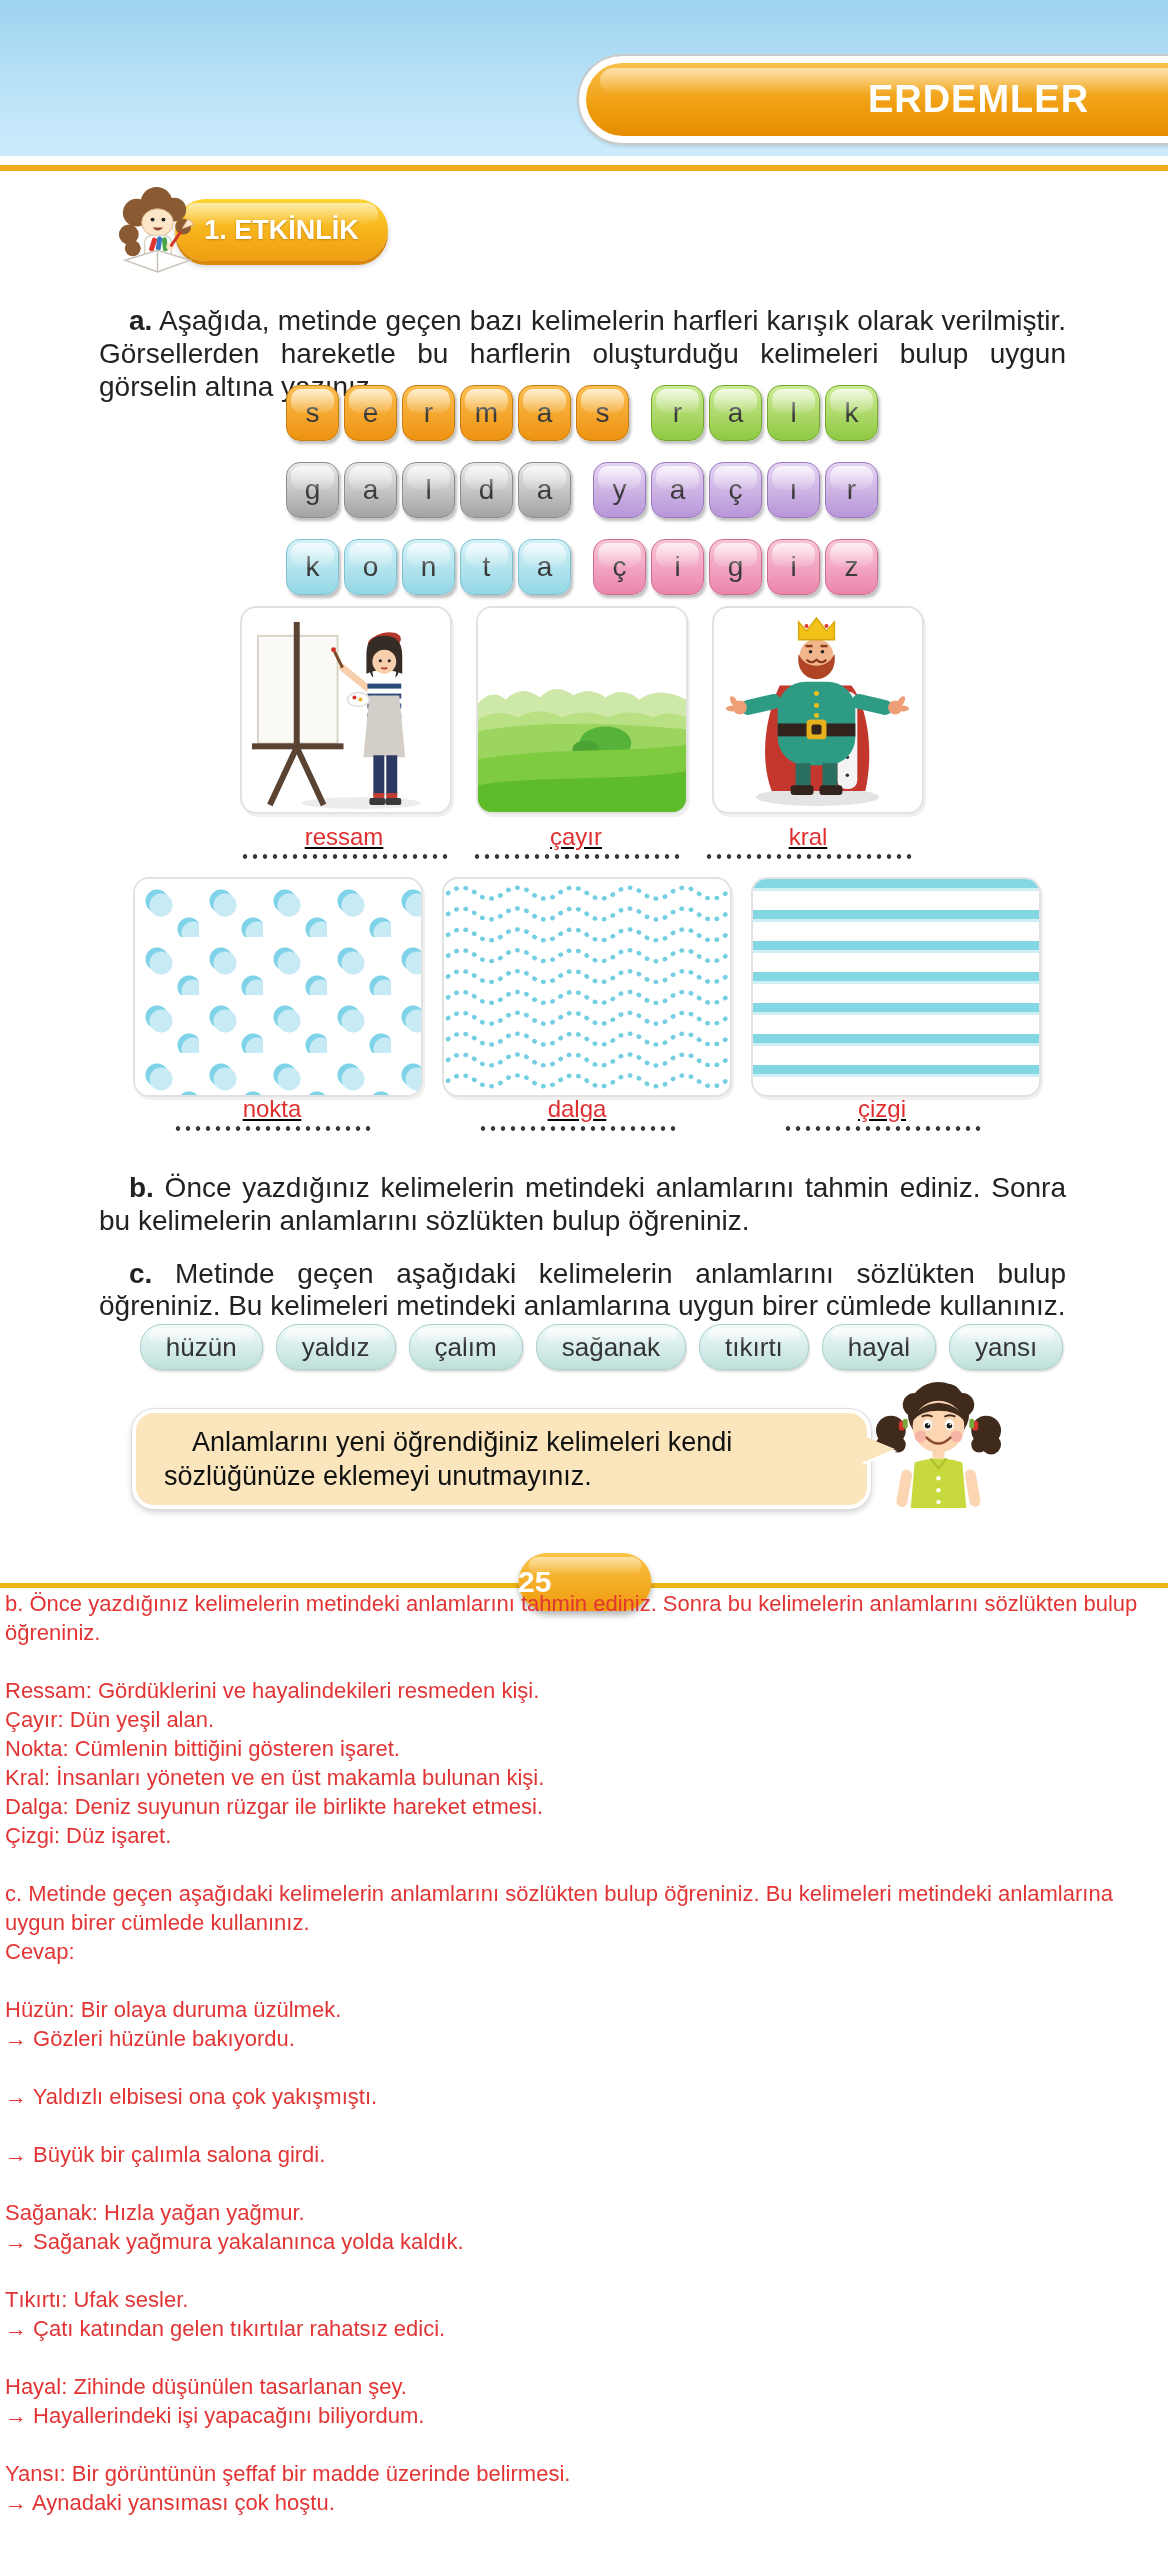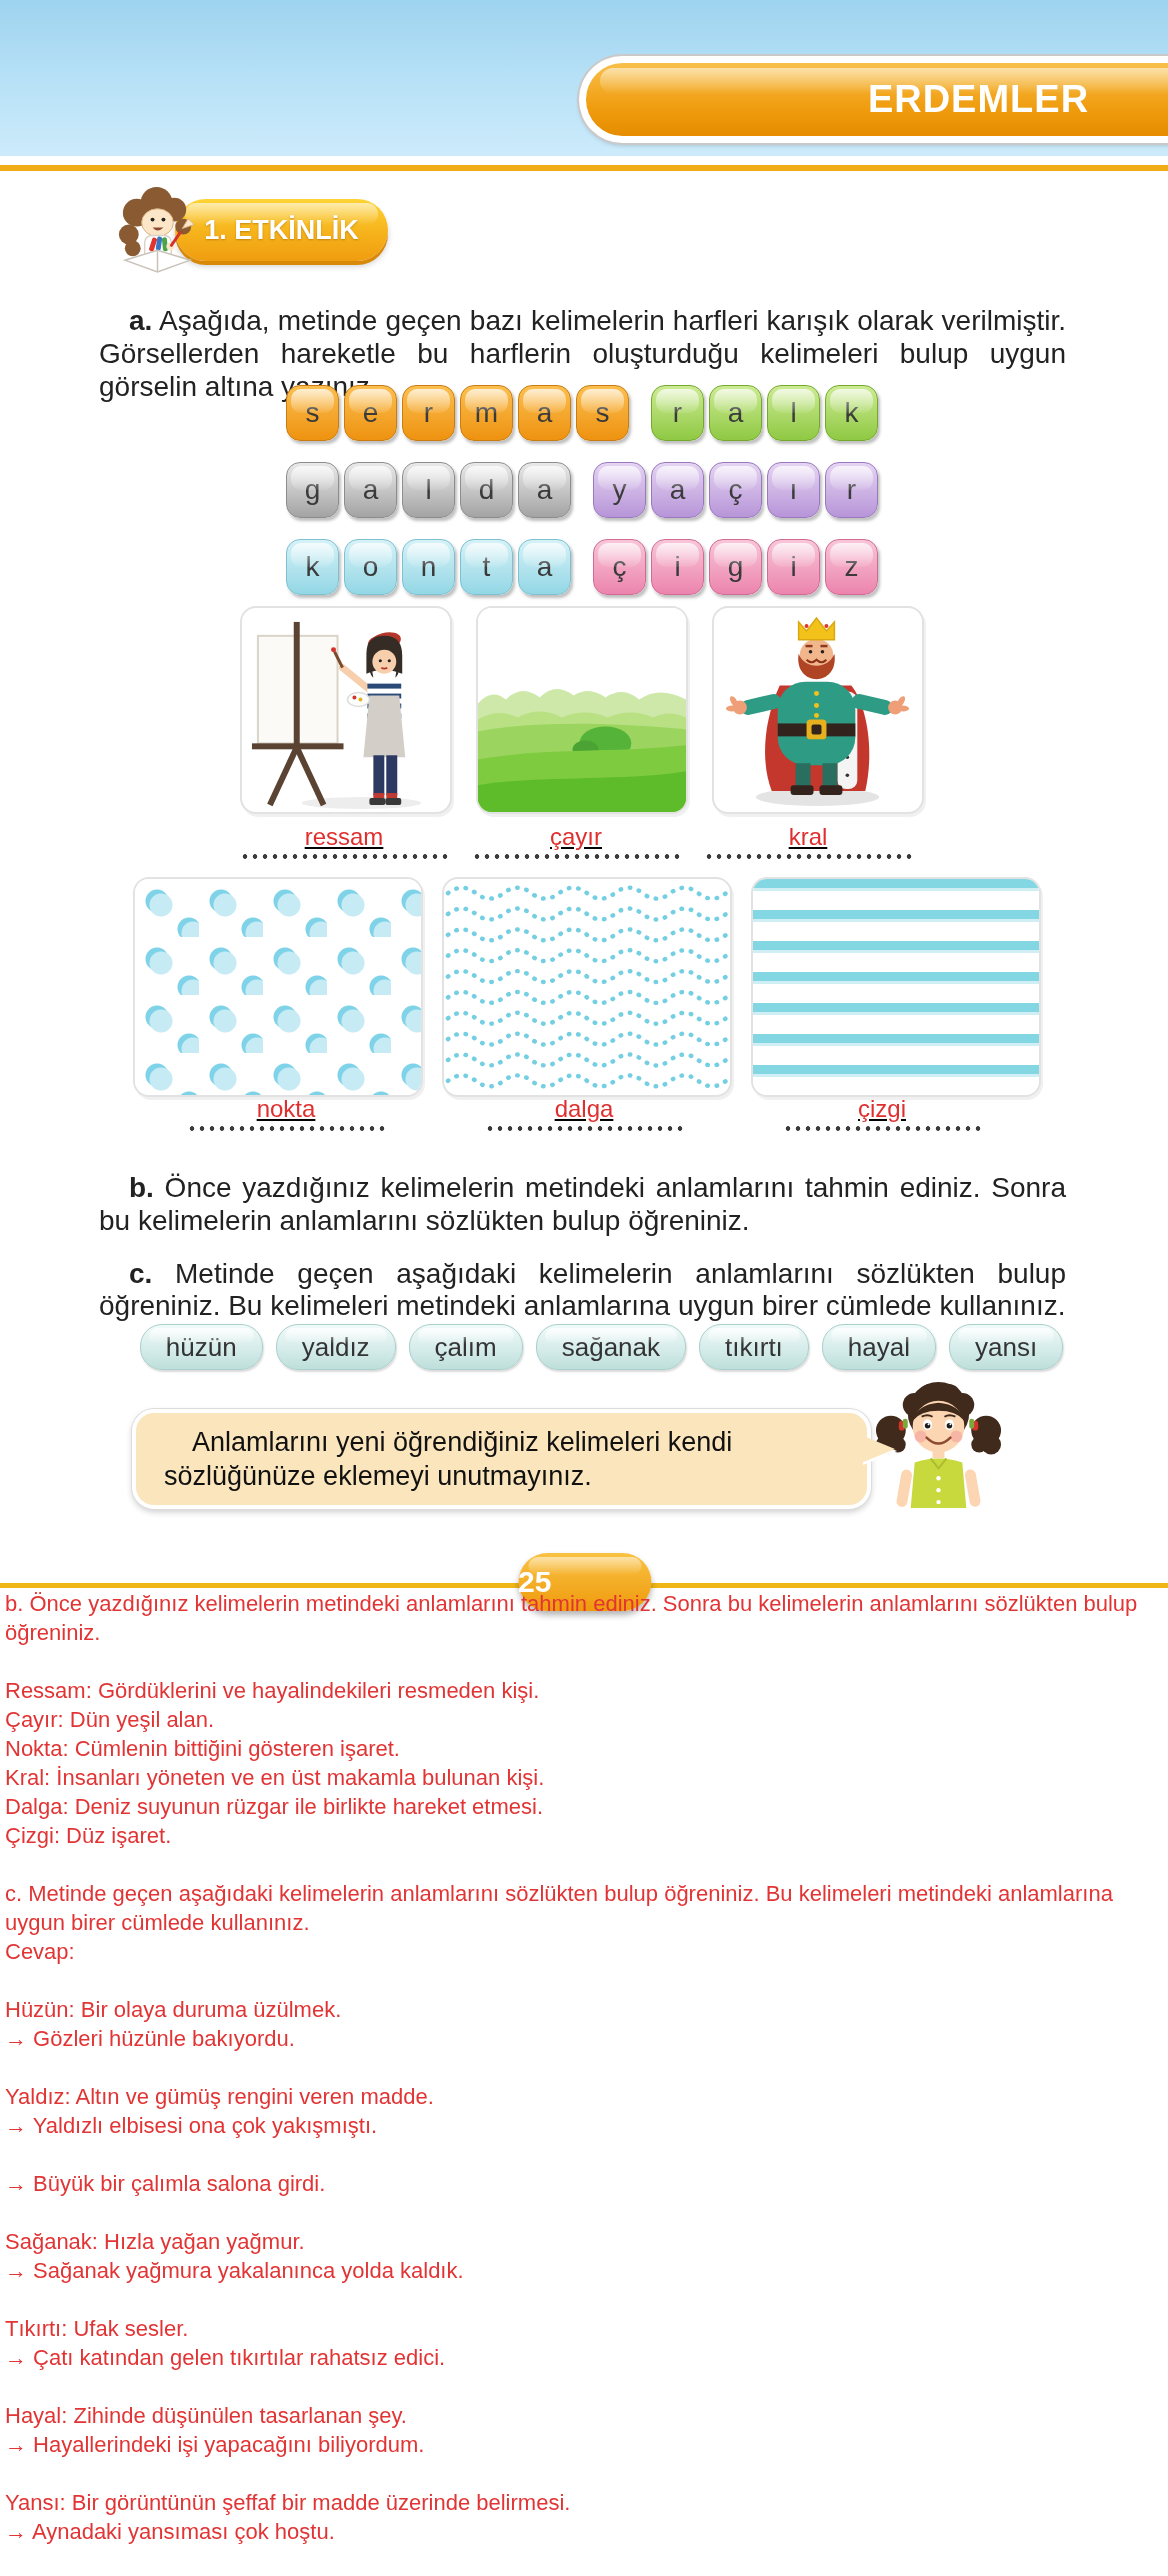--- a/index.html
+++ b/index.html
@@ -65,21 +65,21 @@
       radial-gradient(circle 11px at 22px 22px,#7fd3e8 11px,transparent 12px),
       radial-gradient(circle 11px at 58px 54px,#c6ebf5 11px,transparent 12px),
       radial-gradient(circle 11px at 54px 50px,#7fd3e8 11px,transparent 12px);
     background-size:64px 58px;}
   .stripes-bg{width:100%;height:100%;
     background:repeating-linear-gradient(180deg,#83d7e3 0px,#83d7e3 9px,#cfeff5 9px,#cfeff5 12px,#ffffff 12px,#ffffff 31px);}
 
   
   .ans-row{position:absolute;display:flex;text-decoration:underline;}
   .pic-ans{left:240px;top:823px;gap:24px;}
-  .pattern-ans{left:143px;top:1095px;gap:12px;}
+  .pattern-ans{left:129px;top:1095px;gap:19px;}
   .ans-cell{display:flex;flex-direction:column;align-items:center;}
   .pic-ans .ans-cell{width:208px;} .pattern-ans .ans-cell{width:286px;}
   .red-word{font-size:24px;color:#e02f2f;margin-bottom:3px;}
   .dotline{height:5px;background-image:radial-gradient(circle,#3a3a3a 2px,transparent 2.6px);
     background-size:10px 5px;background-repeat:repeat-x;}
   .pic-ans .dotline{width:208px;} .pattern-ans .dotline{width:199px;}
 
   
   .pills{position:absolute;left:0;top:1324px;width:100%;display:flex;justify-content:center;gap:13px;margin-left:17px;}
   .pill{position:relative;height:44px;border-radius:22px;padding:0 25px;display:flex;align-items:center;justify-content:center;
@@ -499,21 +499,20 @@
     <div class="red-line">Kral: İnsanları yöneten ve en üst makamla bulunan kişi.</div>
     <div class="red-line">Dalga: Deniz suyunun rüzgar ile birlikte hareket etmesi.</div>
     <div class="red-line">Çizgi: Düz işaret.</div>
     <div class="red-line"></div>
     <div class="red-line">c. Metinde geçen aşağıdaki kelimelerin anlamlarını sözlükten bulup öğreniniz. Bu kelimeleri metindeki anlamlarına uygun birer cümlede kullanınız.</div>
     <div class="red-line">Cevap:</div>
     <div class="red-line"></div>
     <div class="red-line">Hüzün: Bir olaya duruma üzülmek.</div>
     <div class="red-line">→ Gözleri hüzünle bakıyordu.</div>
     <div class="red-line"></div>
-    <div class="red-line">Yaldız: Altın ve gümüş rengini veren madde.</div>
     <div class="red-line">→ Yaldızlı elbisesi ona çok yakışmıştı.</div>
     <div class="red-line"></div>
     <div class="red-line">→ Büyük bir çalımla salona girdi.</div>
     <div class="red-line"></div>
     <div class="red-line">Sağanak: Hızla yağan yağmur.</div>
     <div class="red-line">→ Sağanak yağmura yakalanınca yolda kaldık.</div>
     <div class="red-line"></div>
     <div class="red-line">Tıkırtı: Ufak sesler.</div>
     <div class="red-line">→ Çatı katından gelen tıkırtılar rahatsız edici.</div>
     <div class="red-line"></div>

